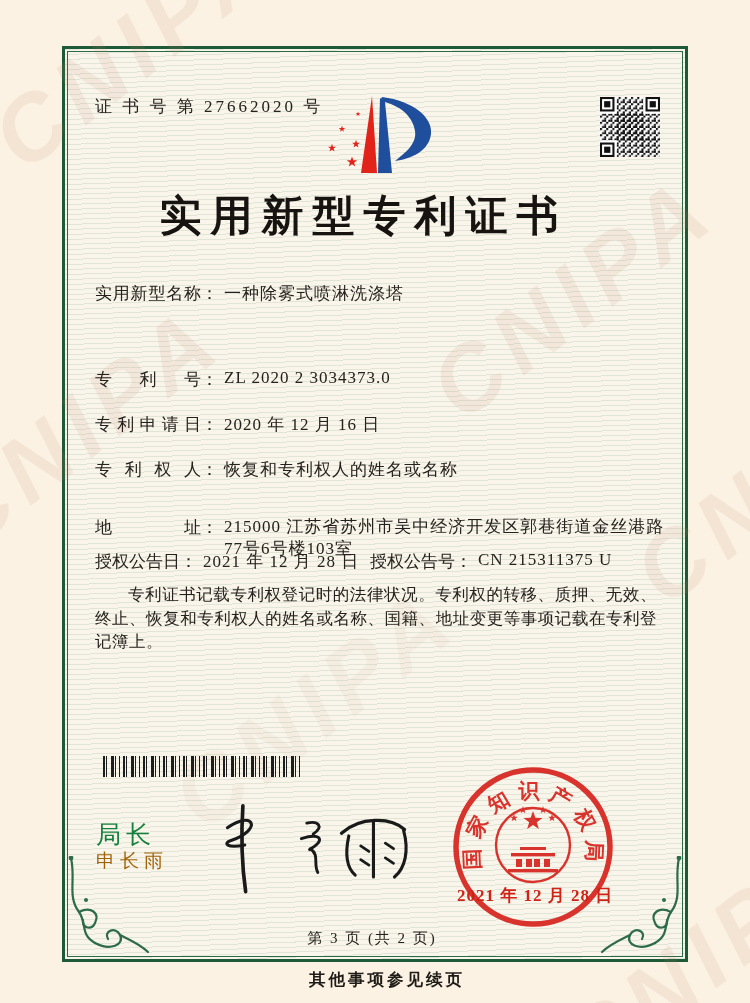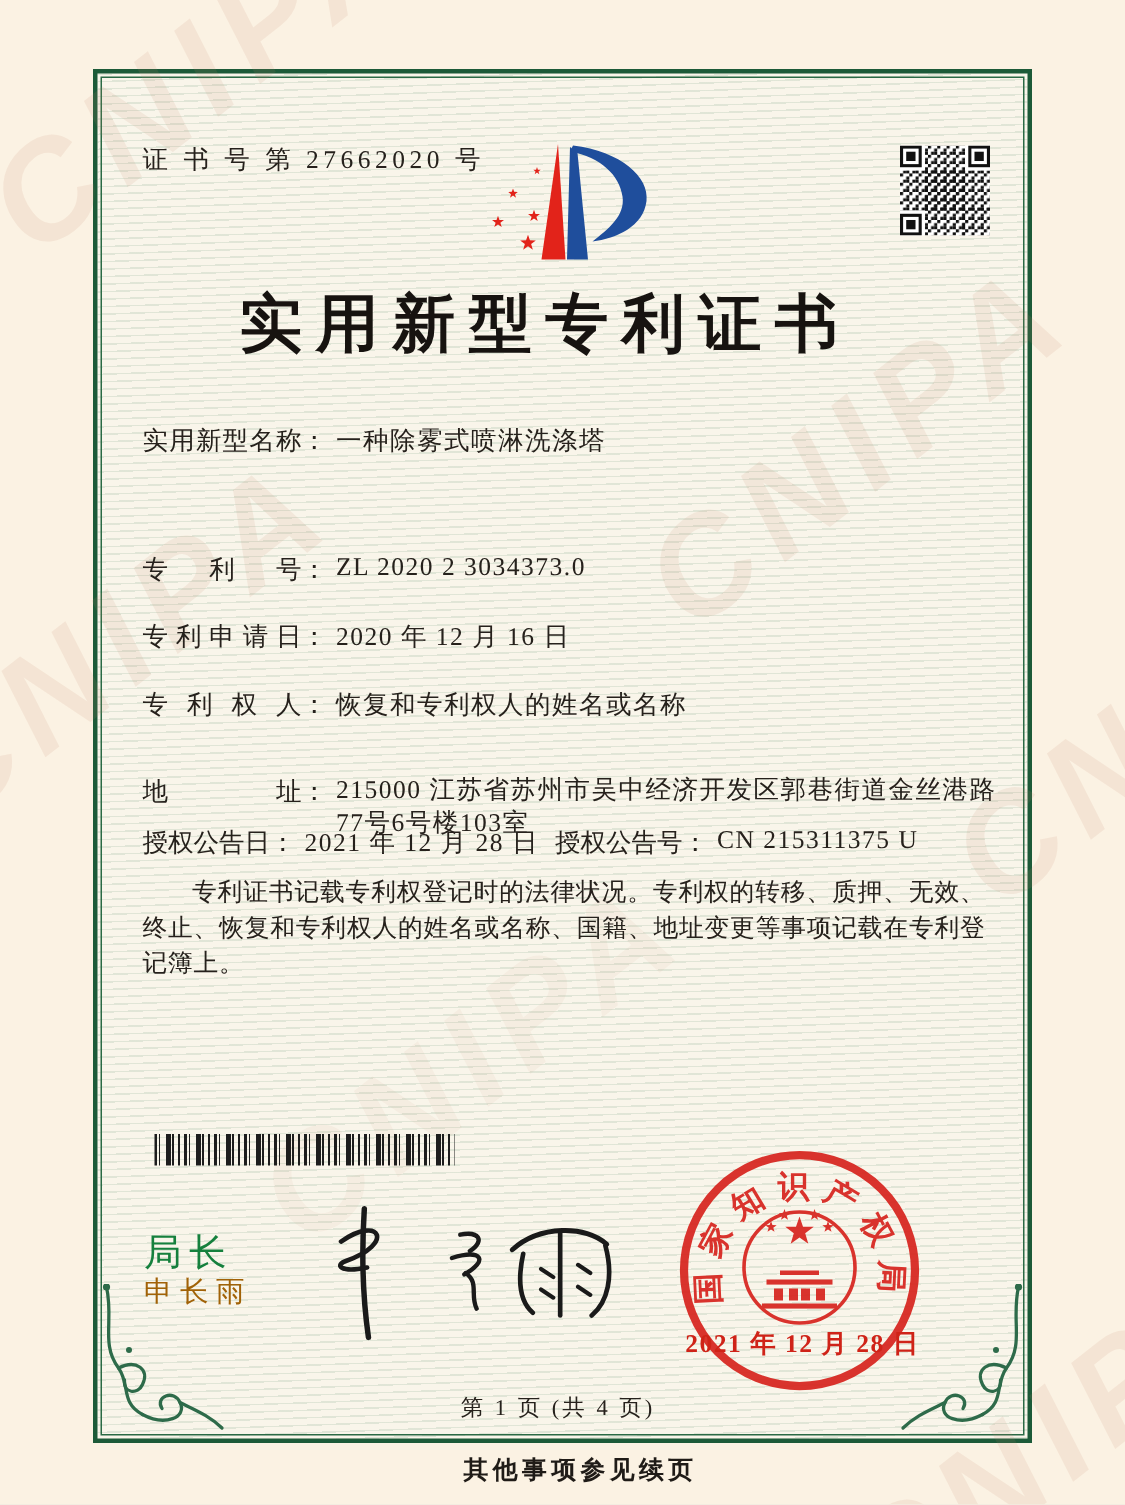--- a/index.html
+++ b/index.html
@@ -201,17 +201,17 @@
     </svg>
     <svg class="abs flourish br" style="left:600px;top:856px;" viewBox="0 0 86 100" fill="none" stroke="#2e6b4a" stroke-width="2.2" stroke-linecap="round">
       <path d="M7,2 C12,24 3,40 15,56 C23,67 16,79 31,87"></path>
       <path d="M31,87 C46,95 61,89 56,79 C52,70 39,75 44,83"></path>
       <path d="M15,56 C27,50 36,57 31,67 C28,74 18,73 19,64"></path>
       <path d="M56,79 C66,84 76,88 84,96"></path>
       <circle cx="7" cy="2" r="2.4" fill="#2e6b4a" stroke="none"></circle>
       <circle cx="22" cy="44" r="2" fill="#2e6b4a" stroke="none"></circle>
     </svg>
 
-    <div class="abs footer-page">第 1 页 (共 4 页)</div>
+    <div class="abs footer-page">第 3 页 (共 2 页)</div>
     <div class="abs note">其他事项参见续页</div>
 
   </div>
 </div>
 
 </body></html>

